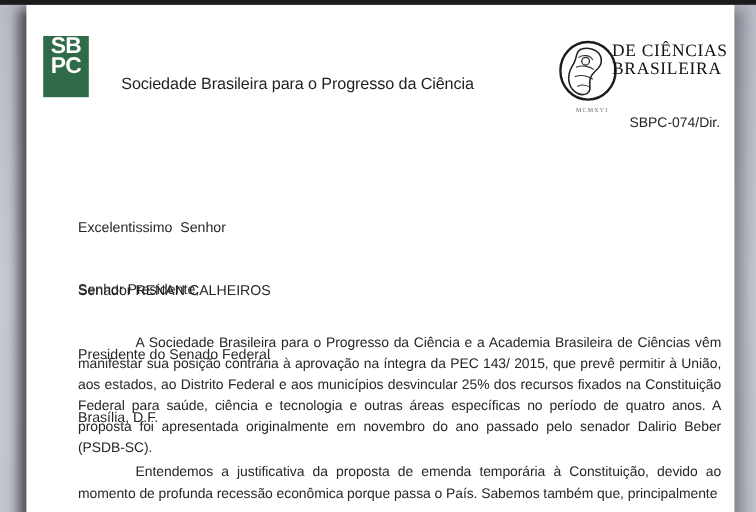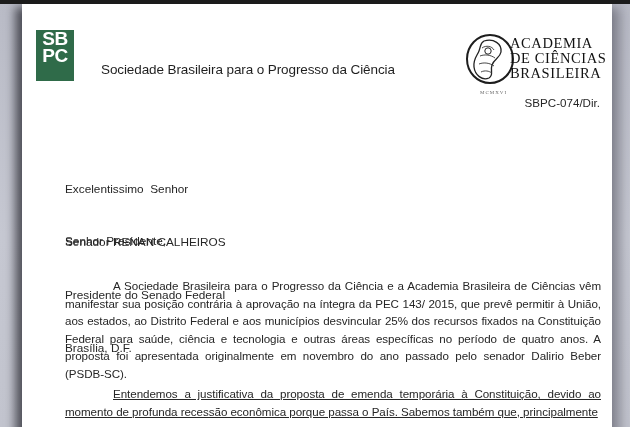--- a/index.html
+++ b/index.html
@@ -54,21 +54,21 @@
   .salutation{
     position:absolute;left:43px;top:230px;
     font-size:11.8px;color:#262626;
   }
   .body-para{
     position:absolute;left:43px;width:536px;margin:0;
     font-size:11.6px;line-height:17.5px;color:#262626;
     text-align:justify;text-indent:48px;letter-spacing:-.05px;
   }
   .p1{top:261px;margin-top:12px;}
-  .p2{top:381px;text-decoration:underline;}
+  .p2{top:381px;}
 </style>
 </head>
 <body>
 
 <div class="topbar"></div>
 
 <div class="page">
 
   <div class="sbpc-logo">
     <span>SB</span>
@@ -78,21 +78,20 @@
   <div class="sbpc-name">Sociedade Brasileira para o Progresso da Ciência</div>
 
   <div class="abc-logo">
     <svg class="abc-seal" width="52" height="56" viewBox="0 0 52 56">
       <ellipse cx="26" cy="27" rx="23" ry="24" fill="none" stroke="#1d1d1d" stroke-width="2"></ellipse>
       <path d="M20 9 C 30 6, 38 12, 37 20 C 36 26, 30 27, 28 33 C 26 39, 30 43, 25 46 C 18 49, 11 43, 10 35 C 9 27, 13 24, 15 19 C 17 14, 16 11, 20 9 Z" fill="none" stroke="#222" stroke-width="1.3"></path>
       <path d="M18 16 C 22 13, 28 14, 30 18 M16 24 C 21 22, 27 23, 31 26 M15 32 C 20 30, 26 31, 30 34 M17 40 C 21 38, 25 39, 28 41" fill="none" stroke="#333" stroke-width="0.9"></path>
       <circle cx="24" cy="19" r="3.2" fill="none" stroke="#222" stroke-width="1"></circle>
     </svg>
     <div class="abc-text">
-      <div>ACADEMIA</div>
       <div>DE CIÊNCIAS</div>
       <div>BRASILEIRA</div>
     </div>
     <div class="abc-year">MCMXVI</div>
   </div>
 
   <div class="dateline">
     <div>SBPC-074/Dir.</div>
   </div>
 

